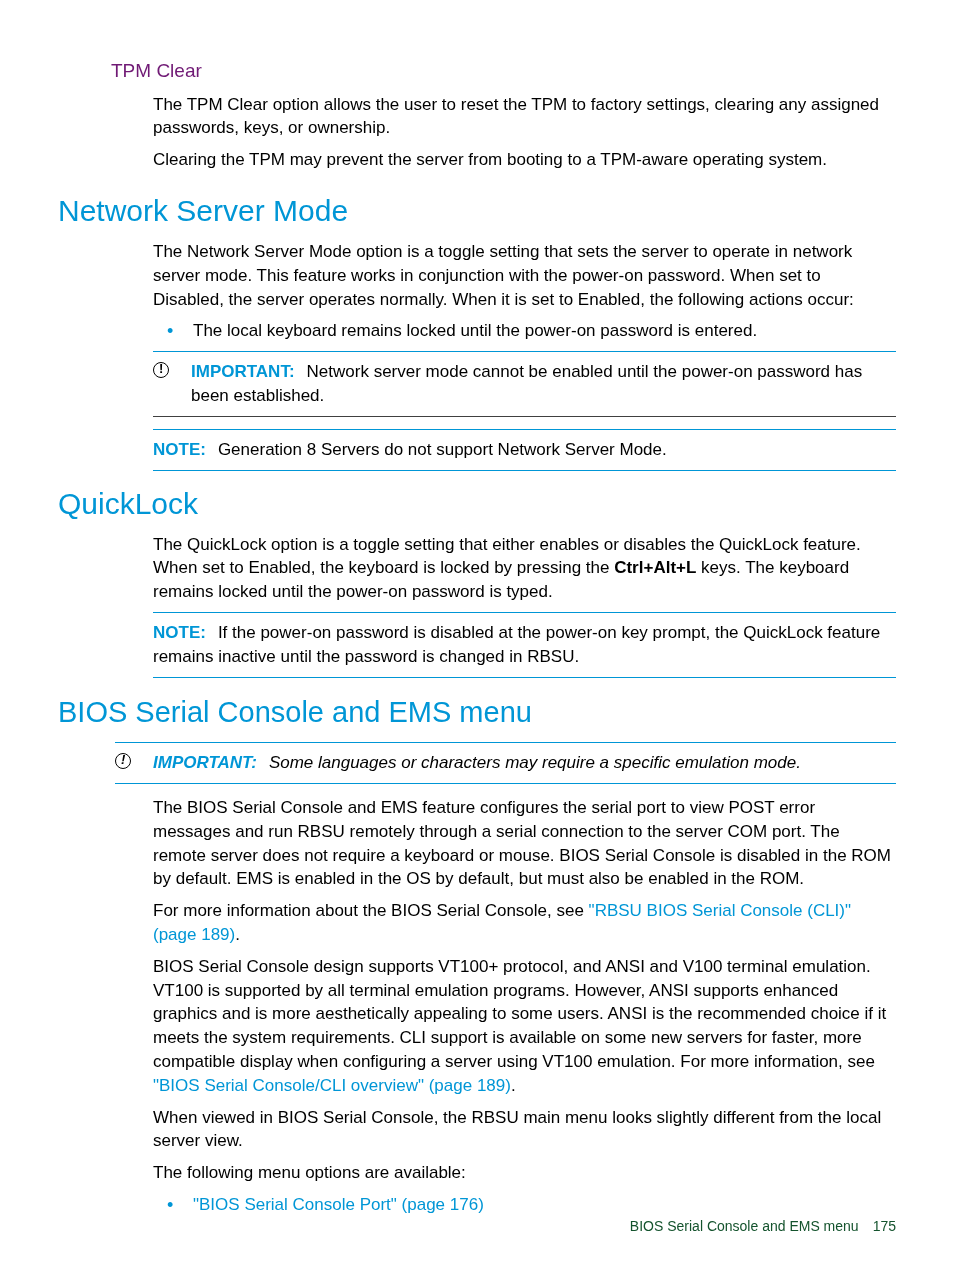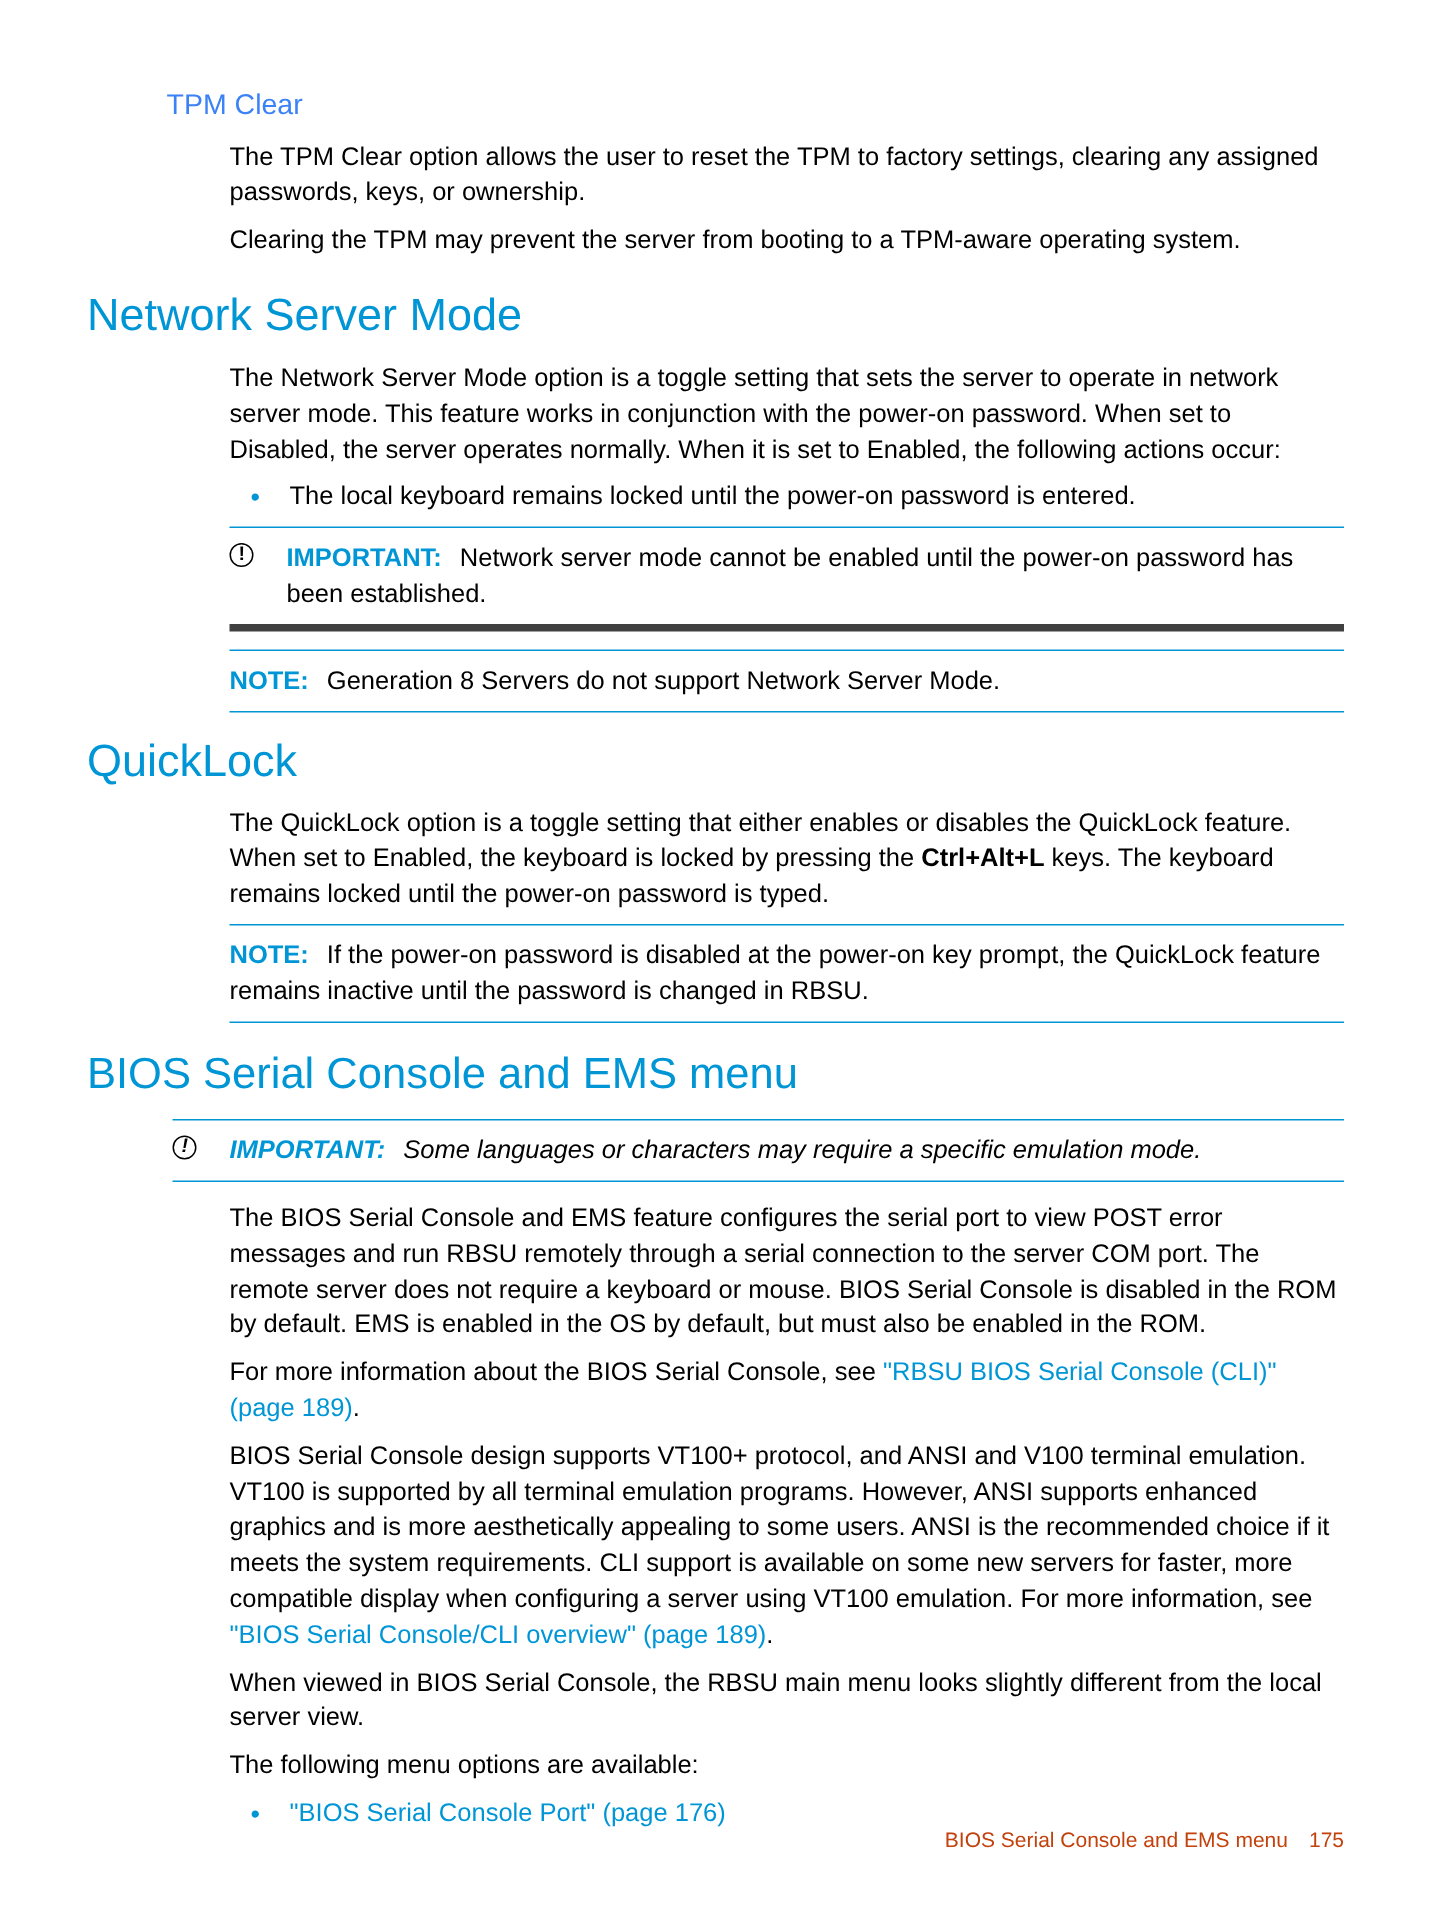--- a/index.html
+++ b/index.html
@@ -8,21 +8,21 @@
     height: 1271px;
     background: #fff;
     font-family: Arial, Helvetica, sans-serif;
     font-size: 17px;
     line-height: 1.4;
     color: #000;
     padding: 58px 58px 40px 58px;
     position: relative;
   }
   .h4 {
-    color: #3b82f6;
+    color: #701a75;
     font-weight: 300;
     font-size: 19px;
     margin-left: 53px;
     margin-bottom: 8px;
     font-family: "Segoe UI Light", "Arial Narrow", Arial, sans-serif;
   }
   .h3 {
     color: #0096d6;
     font-weight: 300;
     font-size: 30px;
@@ -54,21 +54,21 @@
   ul.bullets li::before {
     content: "•";
     color: #0096d6;
     position: absolute;
     left: 14px;
     font-size: 18px;
   }
   .admon {
     margin-left: 95px;
     border-top: 1px solid #0096d6;
-    border-bottom: 5px solid #404040;
+    border-bottom: 1px solid #404040;
     padding: 8px 0 8px 0;
     margin-bottom: 12px;
     margin-top: 4px;
   }
   .admon-l {
     margin-left: 57px;
     border-top: 1px solid #0096d6;
     border-bottom: 1px solid #0096d6;
     padding: 8px 0 8px 0;
     margin-bottom: 12px;
@@ -111,21 +111,21 @@
   a.xref, .xref {
     color: #0096d6;
     text-decoration: none;
   }
   b { font-weight: bold; }
   .footer {
     position: absolute;
     bottom: 34px;
     right: 58px;
     font-size: 14px;
-    color: #c2410c;
+    color: #14532d;
   }
   .footer .pn { margin-left: 14px; }
   .icon-important {
     display: inline-block;
     width: 16px;
     height: 16px;
     border: 1.5px solid #000;
     border-radius: 50%;
     position: relative;
     top: 2px;

